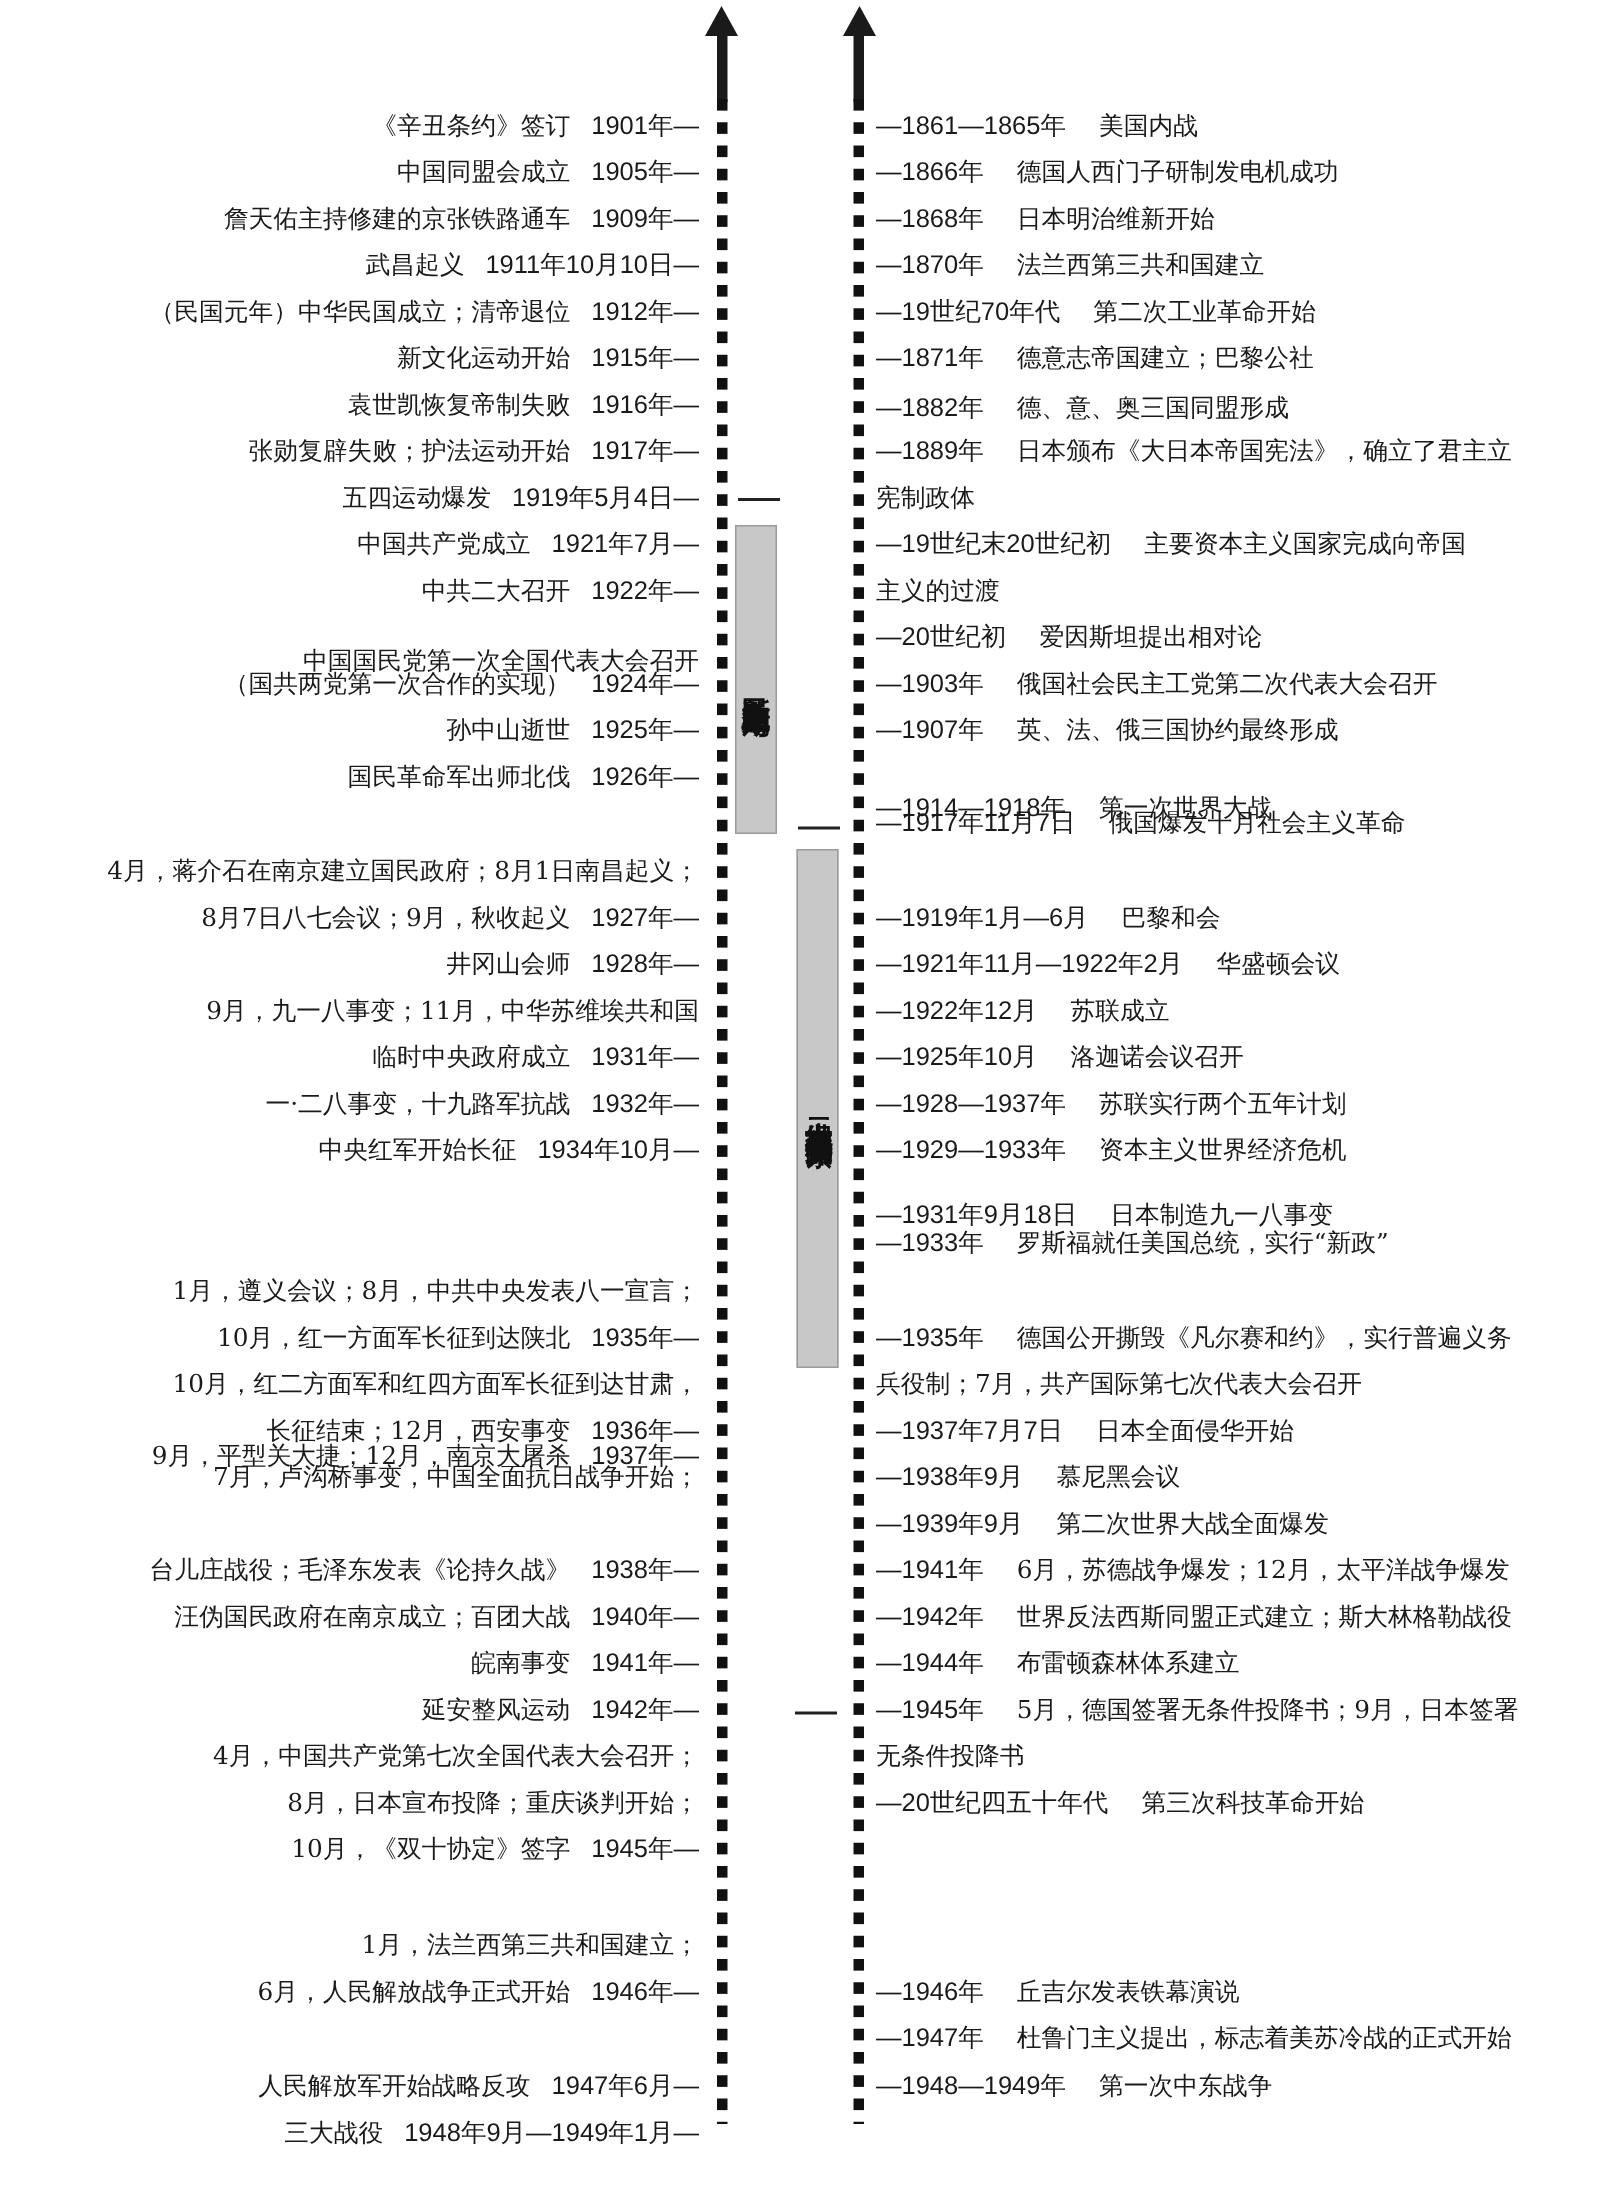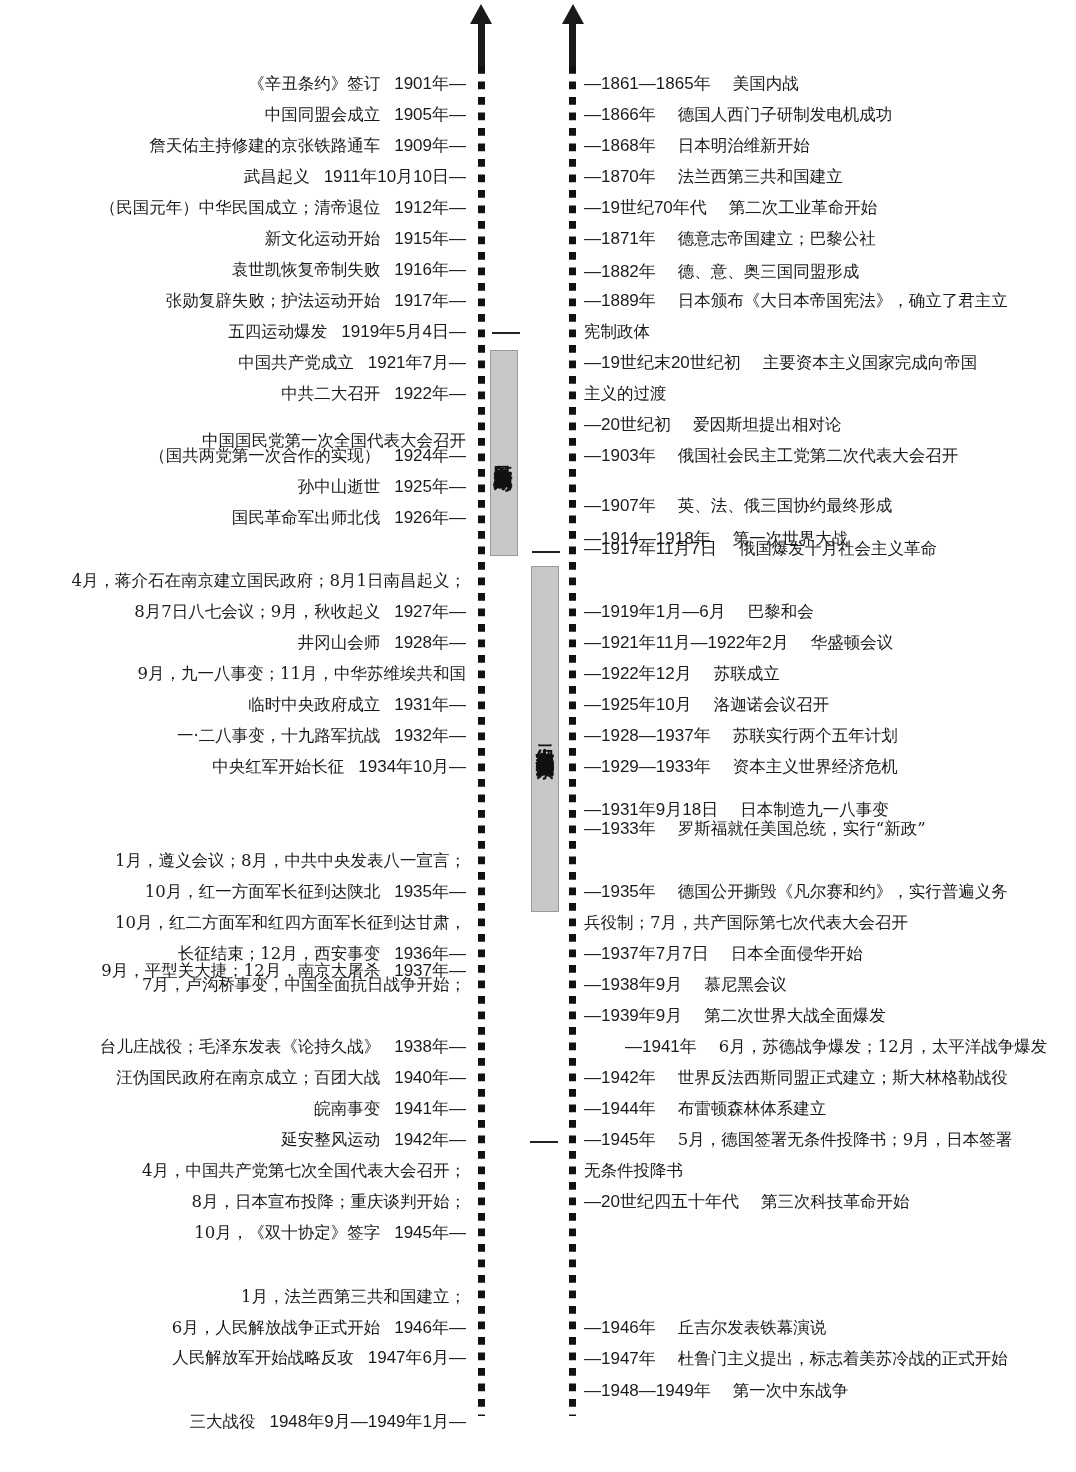--- a/index.html
+++ b/index.html
@@ -151,21 +151,21 @@
   </div>
     <div class="row left-row" style="top: 1217px;">
     <span>10月，《双十协定》签字</span><span class="gap"></span><span class="date">1945年—</span>
   </div>
     <div class="row left-row" style="top: 1281px;">
     <span>1月，法兰西第三共和国建立；</span><span class="date"></span>
   </div>
     <div class="row left-row" style="top: 1312px;">
     <span>6月，人民解放战争正式开始</span><span class="gap"></span><span class="date">1946年—</span>
   </div>
-    <div class="row left-row" style="top: 1342px; margin-left: 20px;">
+    <div class="row left-row" style="top: 1375px; margin-left: 20px;">
     <span>人民解放军开始战略反攻</span><span class="gap"></span><span class="date">1947年6月—</span>
   </div>
     <div class="row left-row" style="top: 1406px;">
     <span>三大战役</span><span class="gap"></span><span class="date">1948年9月—1949年1月—</span>
   </div>
   </div>
 
 <div id="right-timeline">
     <div class="row right-row" style="top: 68px;">
     <span class="date">—1861—1865年</span><span class="gap-r"></span><span>美国内战</span>
@@ -199,21 +199,21 @@
   </div>
     <div class="row right-row" style="top: 378px;">
     <span class="date"></span><span>主义的过渡</span>
   </div>
     <div class="row right-row" style="top: 409px;">
     <span class="date">—20世纪初</span><span class="gap-r"></span><span>爱因斯坦提出相对论</span>
   </div>
     <div class="row right-row" style="top: 440px;">
     <span class="date">—1903年</span><span class="gap-r"></span><span>俄国社会民主工党第二次代表大会召开</span>
   </div>
-    <div class="row right-row" style="top: 490px;">
+    <div class="row right-row" style="top: 471px;">
     <span class="date">—1907年</span><span class="gap-r"></span><span>英、法、俄三国协约最终形成</span>
   </div>
     <div class="row right-row" style="top: 502px; margin-top: 21px;">
     <span class="date">—1914—1918年</span><span class="gap-r"></span><span>第一次世界大战</span>
   </div>
     <div class="row right-row" style="top: 533px;">
     <span class="date">—1917年11月7日</span><span class="gap-r"></span><span>俄国爆发十月社会主义革命</span>
   </div>
     <div class="row right-row" style="top: 596px;">
     <span class="date">—1919年1月—6月</span><span class="gap-r"></span><span>巴黎和会</span>
@@ -247,21 +247,21 @@
   </div>
     <div class="row right-row" style="top: 938px;">
     <span class="date">—1937年7月7日</span><span class="gap-r"></span><span>日本全面侵华开始</span>
   </div>
     <div class="row right-row" style="top: 969px;">
     <span class="date">—1938年9月</span><span class="gap-r"></span><span>慕尼黑会议</span>
   </div>
     <div class="row right-row" style="top: 1000px;">
     <span class="date">—1939年9月</span><span class="gap-r"></span><span>第二次世界大战全面爆发</span>
   </div>
-    <div class="row right-row" style="top: 1031px; margin-left: 41px;">
+    <div class="row right-row" style="top: 1031px;">
     <span class="date">—1941年</span><span class="gap-r"></span><span>6月，苏德战争爆发；12月，太平洋战争爆发</span>
   </div>
     <div class="row right-row" style="top: 1062px;">
     <span class="date">—1942年</span><span class="gap-r"></span><span>世界反法西斯同盟正式建立；斯大林格勒战役</span>
   </div>
     <div class="row right-row" style="top: 1093px;">
     <span class="date">—1944年</span><span class="gap-r"></span><span>布雷顿森林体系建立</span>
   </div>
     <div class="row right-row" style="top: 1124px;">
     <span class="date">—1945年</span><span class="gap-r"></span><span>5月，德国签署无条件投降书；9月，日本签署</span>

